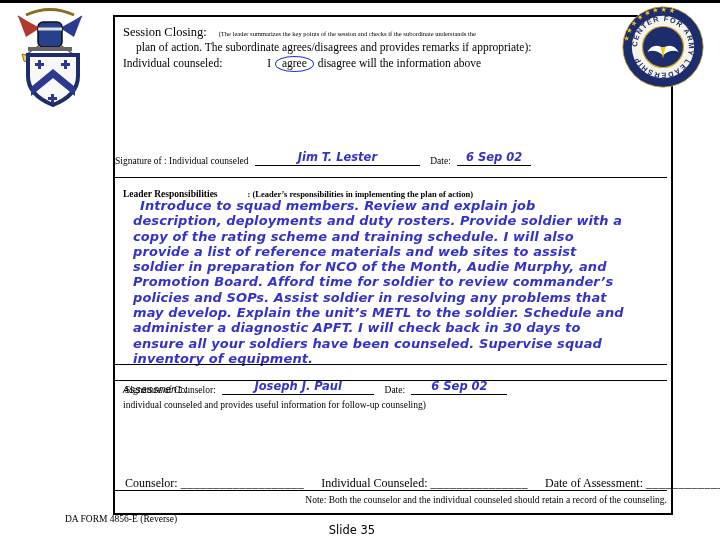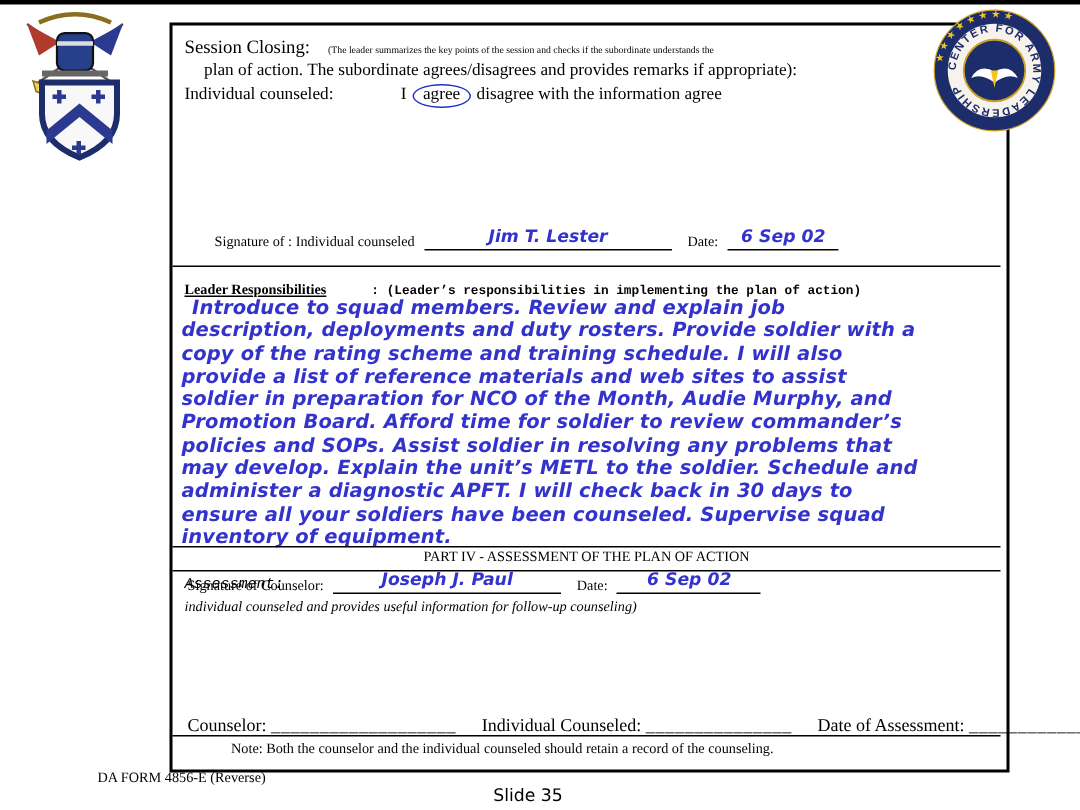--- a/index.html
+++ b/index.html
@@ -27,49 +27,49 @@
 
   .r-title { left: 8px; top: 5px; white-space: nowrap; }
   .sc-title { font-size: 12.5px; font-weight: normal; }
   .sc-small { font-size: 6.5px; margin-left: 8px; }
   .r-line2 { left: 8px; top: 24px; font-size: 11.5px; margin-left: 13px; }
   .r-line3 { left: 8px; top: 39px; font-size: 11.5px; }
   .gap { margin-left: 42px; }
   .circled { display: inline-block; border: 1.5px solid #2233cc; border-radius: 50%; padding: 0 6px 2px 6px; margin: 0 1px; }
   .r-line4 { left: 8px; top: 56px; font-size: 11.5px; }
 
-  .r-sig1 { left: 28px; top: 134px; font-size: 9.5px; white-space: nowrap; }
+  .r-sig1 { left: 0; top: 134px; font-size: 9.5px; white-space: nowrap; }
   .r-sig2 { left: 10px; top: 327px; font-size: 9.5px; white-space: nowrap; margin-top: 36px; }
   .sig-line { display: inline-block; border-bottom: 1px solid #000; text-align: center; vertical-align: bottom; line-height: 13px; margin-left: 4px; }
   .hand-sm { font-size: 11.5px; }
   .name-line  { width: 165px; }
   .date-line  { width: 74px; }
   .name-line2 { width: 152px; }
   .date-line2 { width: 96px; }
   .date-label { margin-left: 8px; }
 
   .hr1 { top: 160px; }
   .r-leader { left: 8px; top: 166px; white-space: nowrap; }
-  .lr-label { font-size: 9.5px; font-weight: bold; text-decoration: underline; }
-  .lr-sub { font-size: 8.5px; font-weight: bold; margin-left: 26px; font-family: Liberation Mono, monospace; }
+  .lr-label { font-size: 9.5px; font-weight: bold; }
+  .lr-sub { font-size: 8.5px; font-weight: bold; margin-left: 26px; }
 
-  .r-body { left: 6px; top: 181px; width: 492px; font-size: 13px; line-height: 15.3px; text-indent: 7px; letter-spacing: 0.1px; }
+  .r-body { left: 18px; top: 181px; width: 492px; font-size: 13px; line-height: 15.3px; text-indent: 7px; letter-spacing: 0.1px; }
 
   .hr2 { top: 347px; }
   .r-p4 { left: 0; top: 350px; width: 552px; text-align: center; font-size: 9.5px; }
   .hr3 { top: 363px; }
   .r-assess  { left: 8px; top: 368px; font-size: 10px;  font-style: italic; font-family: Liberation Mono, monospace; }
-  .r-assess2 { left: 8px; top: 383px; font-size: 9.5px; font-style: italic; }
+  .r-assess2 { left: 8px; top: 383px; font-size: 9.5px; }
 
   .r-fields { left: 10px; top: 459px; font-size: 12px; white-space: nowrap; font-family: Liberation Serif, serif; }
   .fgap { margin-left: 14px; }
   .blank { letter-spacing: 0.5px; }
 
   .hr4 { top: 473px; }
-  .r-note { left: 0; top: 478px; width: 552px; text-align: left; font-size: 9.5px; margin-left: 39px; }
+  .r-note { left: 0; top: 478px; width: 552px; text-align: right; font-size: 9.5px; }
 
   .form-id { position: absolute; left: 65px; top: 514px; font-size: 9.5px; }
   .slide-num { position: absolute; left: 0; top: 523px; width: 704px; text-align: center; font-size: 11.5px; font-family: "DejaVu Sans", sans-serif; }
 </style>
 </head>
 <body>
 
 <div class="slide">
   <div class="top-rule"></div>
 
@@ -129,21 +129,21 @@
       <span class="sc-title">Session Closing:</span>
       <span class="sc-small">(The leader summarizes the key points of the session and checks if the subordinate understands the</span>
     </div>
 
     <div class="abs r-line2">plan of action.  The subordinate agrees/disagrees and provides remarks if appropriate):</div>
 
     <div class="abs r-line3">
       <span>Individual counseled:</span>
       <span class="gap">I</span>
       <span class="circled">agree</span>
-      <span>disagree with the information agree</span>
+      <span>disagree will the information above</span>
     </div>
 
 
     <div class="abs r-sig1">
       <span>Signature of : Individual counseled</span>
       <span class="sig-line name-line"><span class="hand hand-sm">Jim T. Lester</span></span>
       <span class="date-label">Date:</span>
       <span class="sig-line date-line"><span class="hand hand-sm">6 Sep 02</span></span>
     </div>
 
@@ -157,21 +157,20 @@
     <div class="abs r-body hand">Introduce to squad members.  Review and explain job description, deployments and duty rosters.  Provide soldier with a copy of the rating scheme and training schedule. I will also provide a list of  reference materials and web sites to assist soldier in preparation for NCO of the Month, Audie Murphy, and Promotion Board.  Afford time for soldier to review commander’s policies and SOPs.  Assist soldier in resolving any problems that may develop.  Explain the unit’s METL to the soldier.  Schedule and administer a diagnostic APFT.  I will check back in 30 days to ensure all your soldiers have been counseled.  Supervise squad inventory of equipment.</div>
 
     <div class="abs r-sig2">
       <span>Signature of Counselor:</span>
       <span class="sig-line name-line2"><span class="hand hand-sm">Joseph J. Paul</span></span>
       <span class="date-label">Date:</span>
       <span class="sig-line date-line2"><span class="hand hand-sm">6 Sep 02</span></span>
     </div>
 
     <div class="hr hr2"></div>
-    <div class="abs r-p4">PART IV - ASSESSMENT OF THE PLAN OF ACTION</div>
     <div class="hr hr3"></div>
 
     <div class="abs r-assess">Assessment:</div>
     <div class="abs r-assess2">individual counseled and provides useful information for follow-up counseling)</div>
 
     <div class="abs r-fields">
       <span>Counselor:</span>
       <span class="blank">___________________</span>
       <span class="fgap">Individual Counseled:</span>
       <span class="blank">_______________</span>

